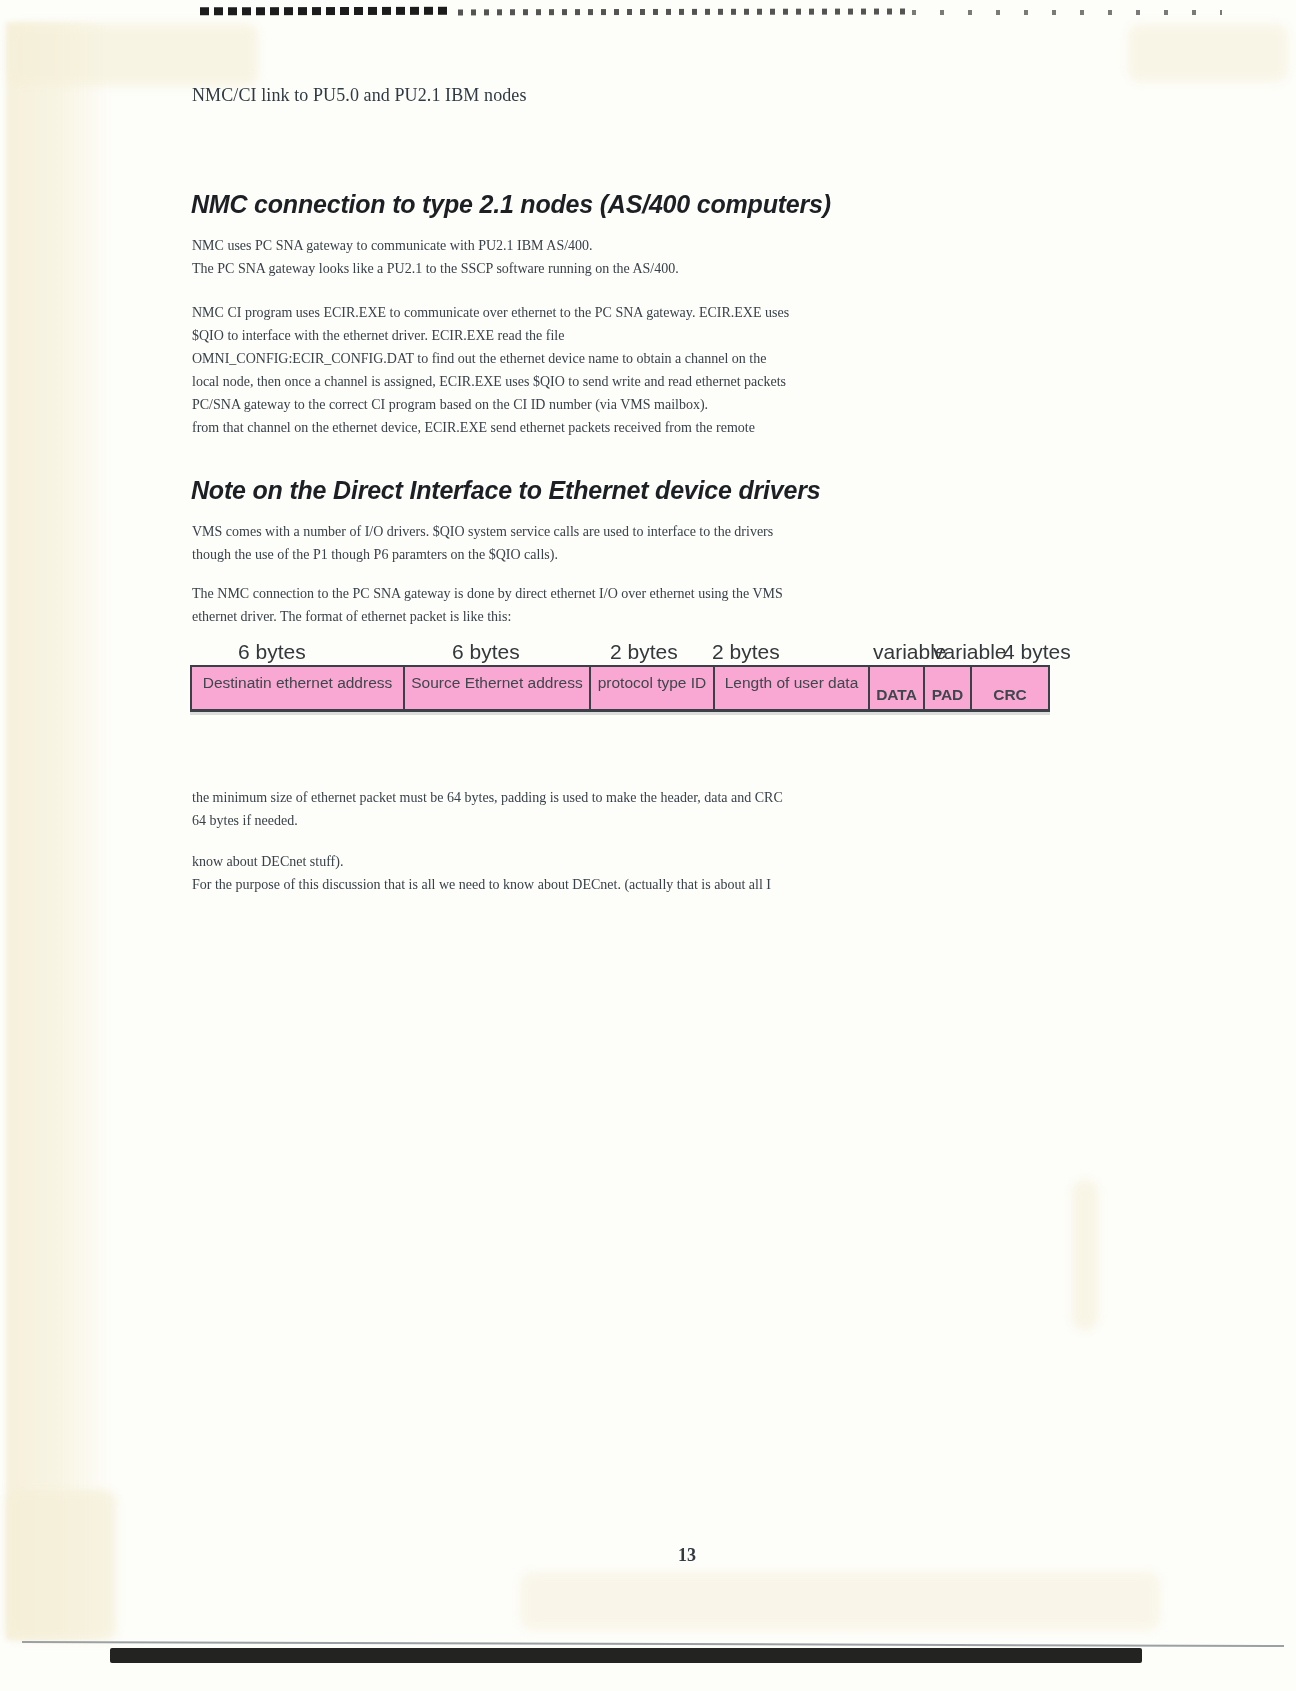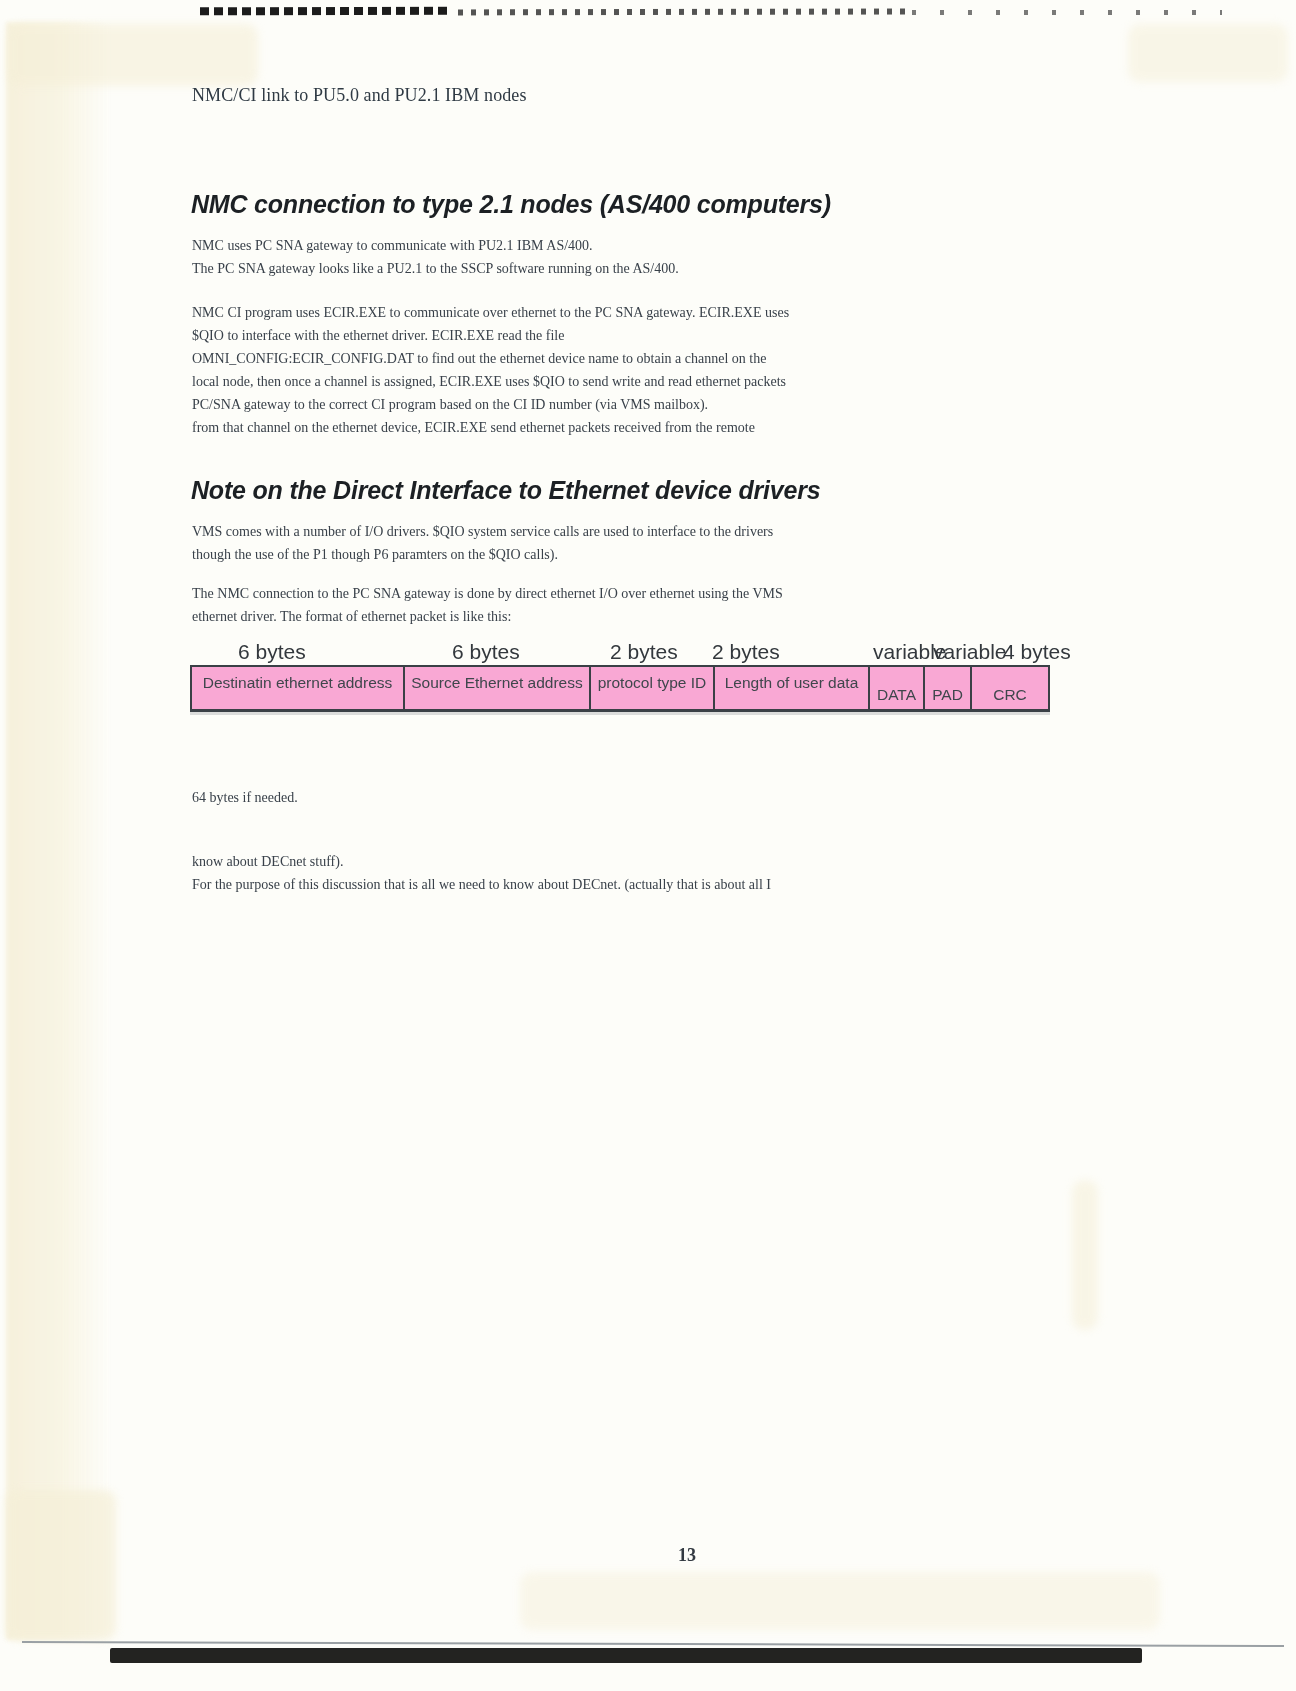--- a/index.html
+++ b/index.html
@@ -92,21 +92,21 @@
     font-family:"Liberation Sans", sans-serif;
     font-size:15.5px;color:#3f464c;
     box-sizing:border-box;
   }
   .pcell{
     display:flex;justify-content:center;box-sizing:border-box;
     white-space:nowrap;overflow:hidden;
   }
   .pcell + .pcell{border-left:2px solid #3a4046;}
   .pcell.hdr{align-items:flex-start;padding-top:7px;}
-  .pcell.tail{align-items:flex-end;padding-bottom:5px;}
+  .pcell.tail{align-items:flex-end;padding-bottom:5px;font-weight:bold;}
   .pc-0{width:211px;} .pc-1{width:186px;} .pc-2{width:124px;} .pc-3{width:155px;}
   .pc-4{width:55px;} .pc-5{width:47px;} .pc-6{flex:1;}
 </style>
 </head>
 <body>
 
 <div class="page">
 
   <div class="edge-band-left"></div>
   <div class="patch tl"></div>
@@ -162,20 +162,21 @@
     <div class="pcell hdr pc-0">Destinatin ethernet address</div>
     <div class="pcell hdr pc-1">Source Ethernet address</div>
     <div class="pcell hdr pc-2">protocol type ID</div>
     <div class="pcell hdr pc-3">Length of user data</div>
     <div class="pcell tail pc-4">DATA</div>
     <div class="pcell tail pc-5">PAD</div>
     <div class="pcell tail pc-6">CRC</div>
   </div>
 
   <div class="para" id="para-3-1">
+    <div class="line">the minimum size of ethernet packet must be 64 bytes, padding is used to make the header, data and CRC</div>
     <div class="line">64 bytes if needed.</div>
   </div>
 
   <div class="para" id="para-3-2">
     <div class="line">know about DECnet stuff).</div>
     <div class="line">For the purpose of this discussion that is all we need to know about DECnet. (actually that is about all I</div>
   </div>
 
   <div class="page-number">13</div>
 

